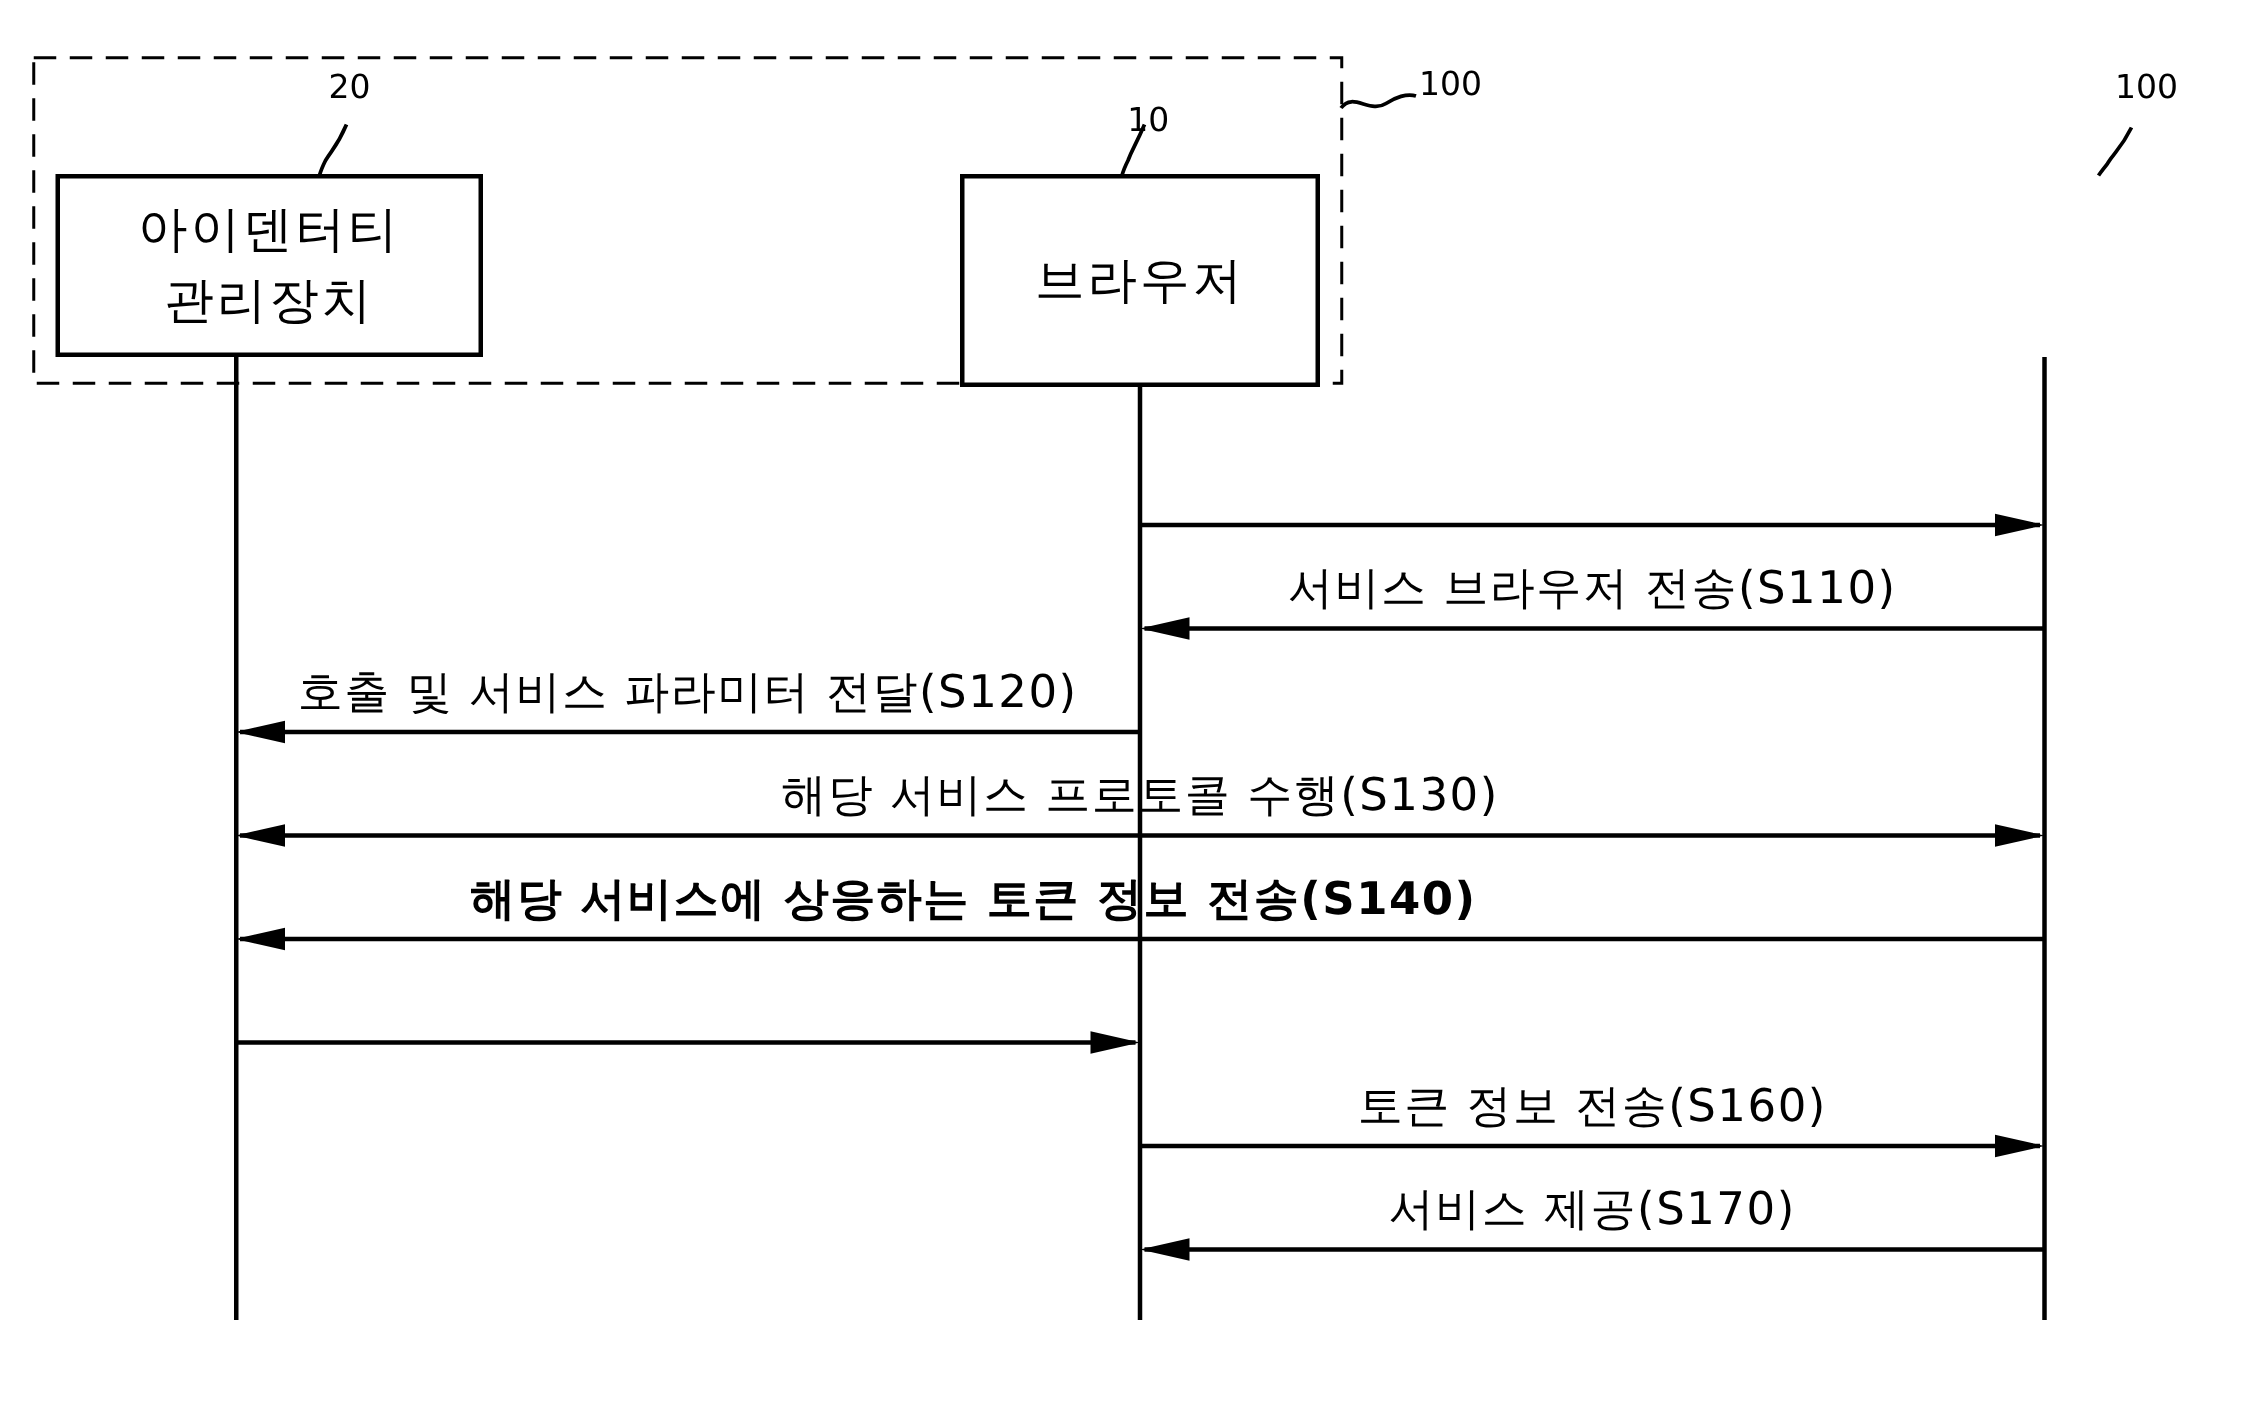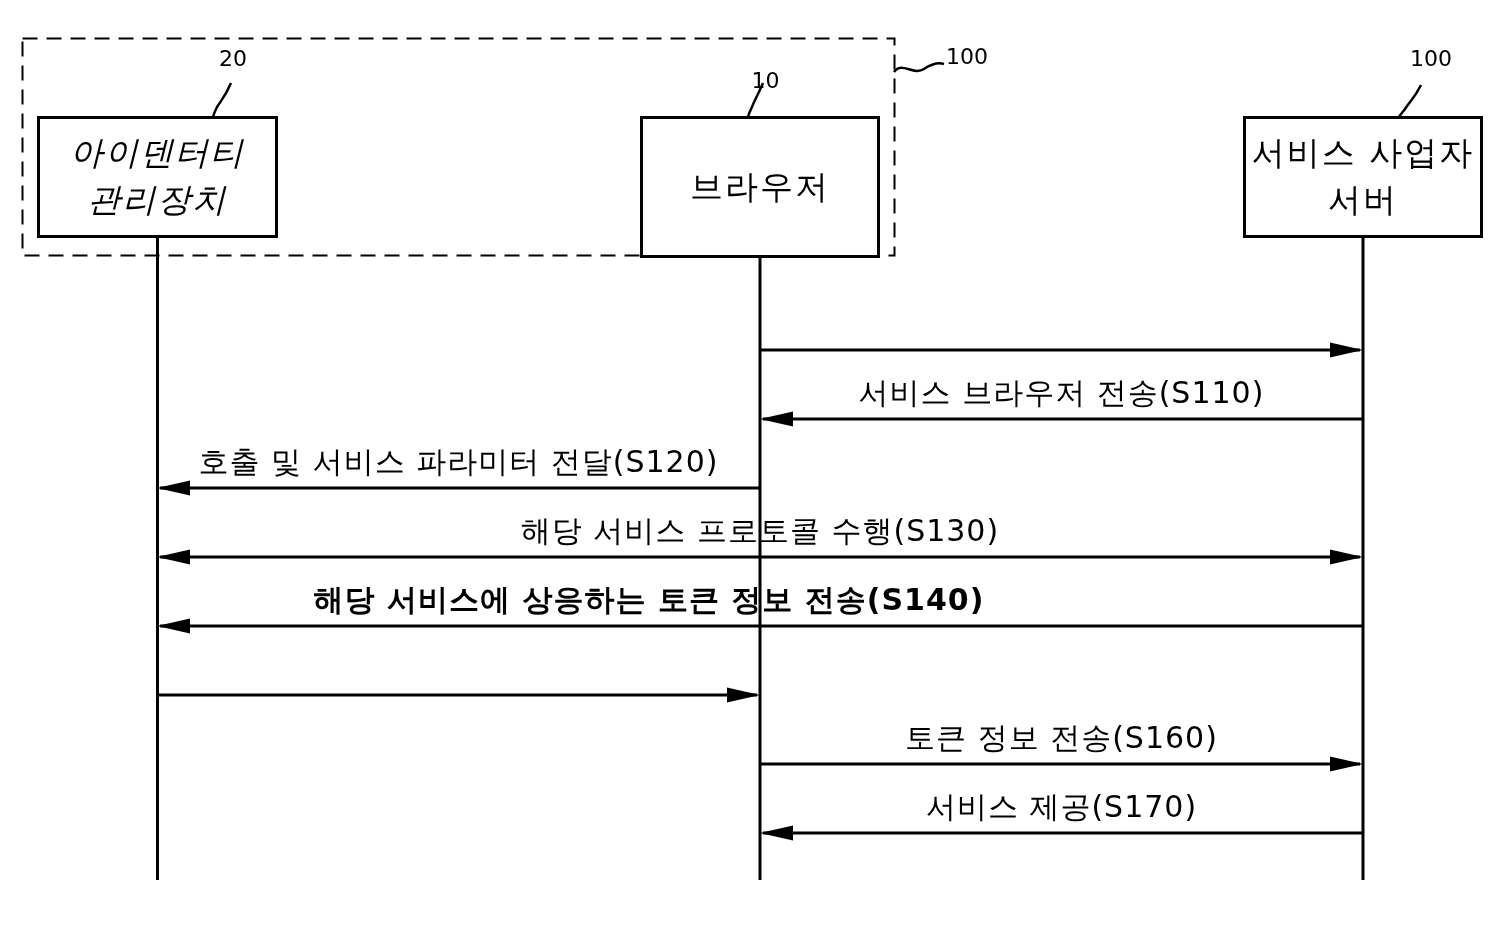--- a/index.html
+++ b/index.html
@@ -27,21 +27,21 @@
     background: #ffffff;
     display: flex;
     align-items: center;
     justify-content: center;
     text-align: center;
     font-size: 33px;
     line-height: 1.42;
     white-space: pre-line;
     letter-spacing: 2px;
   }
-  #actor-identity { left: 37px;  top: 116px; width: 241px; height: 122px; font-style: italic; }
+  #actor-identity { left: 37px;  top: 116px; width: 285px; height: 122px; }
   #actor-browser  { left: 640px; top: 116px; width: 240px; height: 142px; text-align: right; }
   #actor-server   { left: 1243px;top: 116px; width: 240px; height: 122px; }
   .ref {
     position: absolute;
     font-size: 22px;
     text-align: center;
   }
   #ref-20  { left: 203px;  top: 46px; width: 60px; }
   #ref-10  { left: 738px;  top: 46px; width: 55px; margin-top: 22px; }
   #ref-100 { left: 946px;  top: 44px; width: 80px; text-align: left; }
@@ -124,24 +124,20 @@
     </g>
   </svg>
 
   <div class="actor" id="actor-identity">
     <span>아이덴터티
 관리장치</span>
   </div>
   <div class="actor" id="actor-browser">
     <span>브라우저</span>
   </div>
-  <div class="actor" id="actor-server">
-    <span>서비스 사업자
-서버</span>
-  </div>
 
   <div class="ref" id="ref-20">20</div>
   <div class="ref" id="ref-10">10</div>
   <div class="ref" id="ref-100">100</div>
   <div class="ref" id="ref-200">100</div>
 
   <div class="msg" id="msg-1">서비스 브라우저 전송(S110)</div>
   <div class="msg" id="msg-2">호출 및 서비스 파라미터 전달(S120)</div>
   <div class="msg" id="msg-3">해당 서비스 프로토콜 수행(S130)</div>
   <div class="msg" id="msg-4">해당 서비스에 상응하는 토큰 정보 전송(S140)</div>

